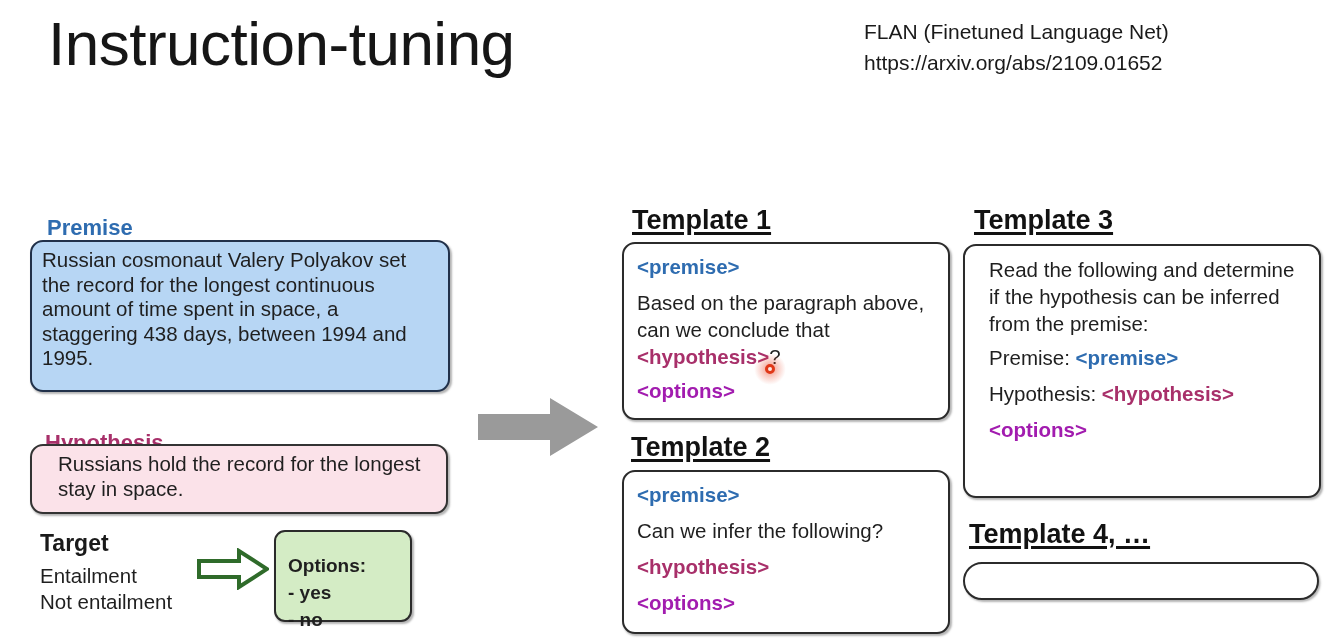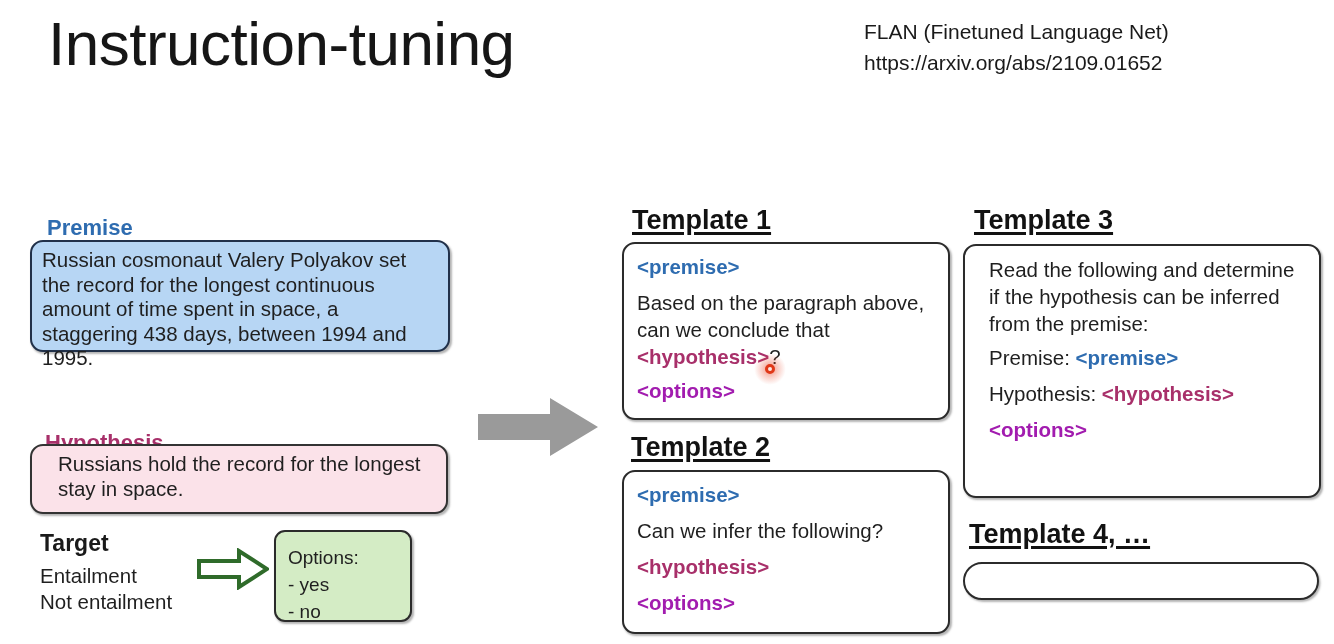--- a/index.html
+++ b/index.html
@@ -51,37 +51,38 @@
     position: absolute;
     font-weight: bold;
     font-size: 22px;
     white-space: nowrap;
   }
   .lbl-premise { left: 47px; top: 208px; color: #2e6cb0; margin-top: 7px; }
   .lbl-hypothesis { left: 45px; top: 430px; color: #a8306a; }
   .lbl-target { left: 40px; top: 530px; color: #1a1a1a; font-size: 23px; }
 
   .box-premise {
-    left: 30px; top: 240px; width: 420px; height: 112px;
+    left: 30px; top: 240px; width: 420px; height: 152px;
     background: #b7d6f4;
     border-color: #21314a;
     padding: 6px 20px 0 10px;
   }
   .box-hypothesis {
     left: 30px; top: 444px; width: 418px; height: 70px;
     background: #fbe2e9;
     border-color: #333333;
     padding: 6px 10px 0 26px;
   }
   .box-options {
     left: 274px; top: 530px; width: 138px; height: 92px;
     background: #d4ecc5;
     border-color: #2b2b2b;
     border-radius: 11px;
-    padding: 12px 8px 0 12px;
+    padding: 20px 8px 0 12px;
+    font-weight: bold;
   }
   .body-text {
     font-size: 20.5px;
     line-height: 24.5px;
     color: #1f1f1f;
   }
   .opt-text {
     font-size: 19px;
     line-height: 27px;
     color: #1f1f1f;

